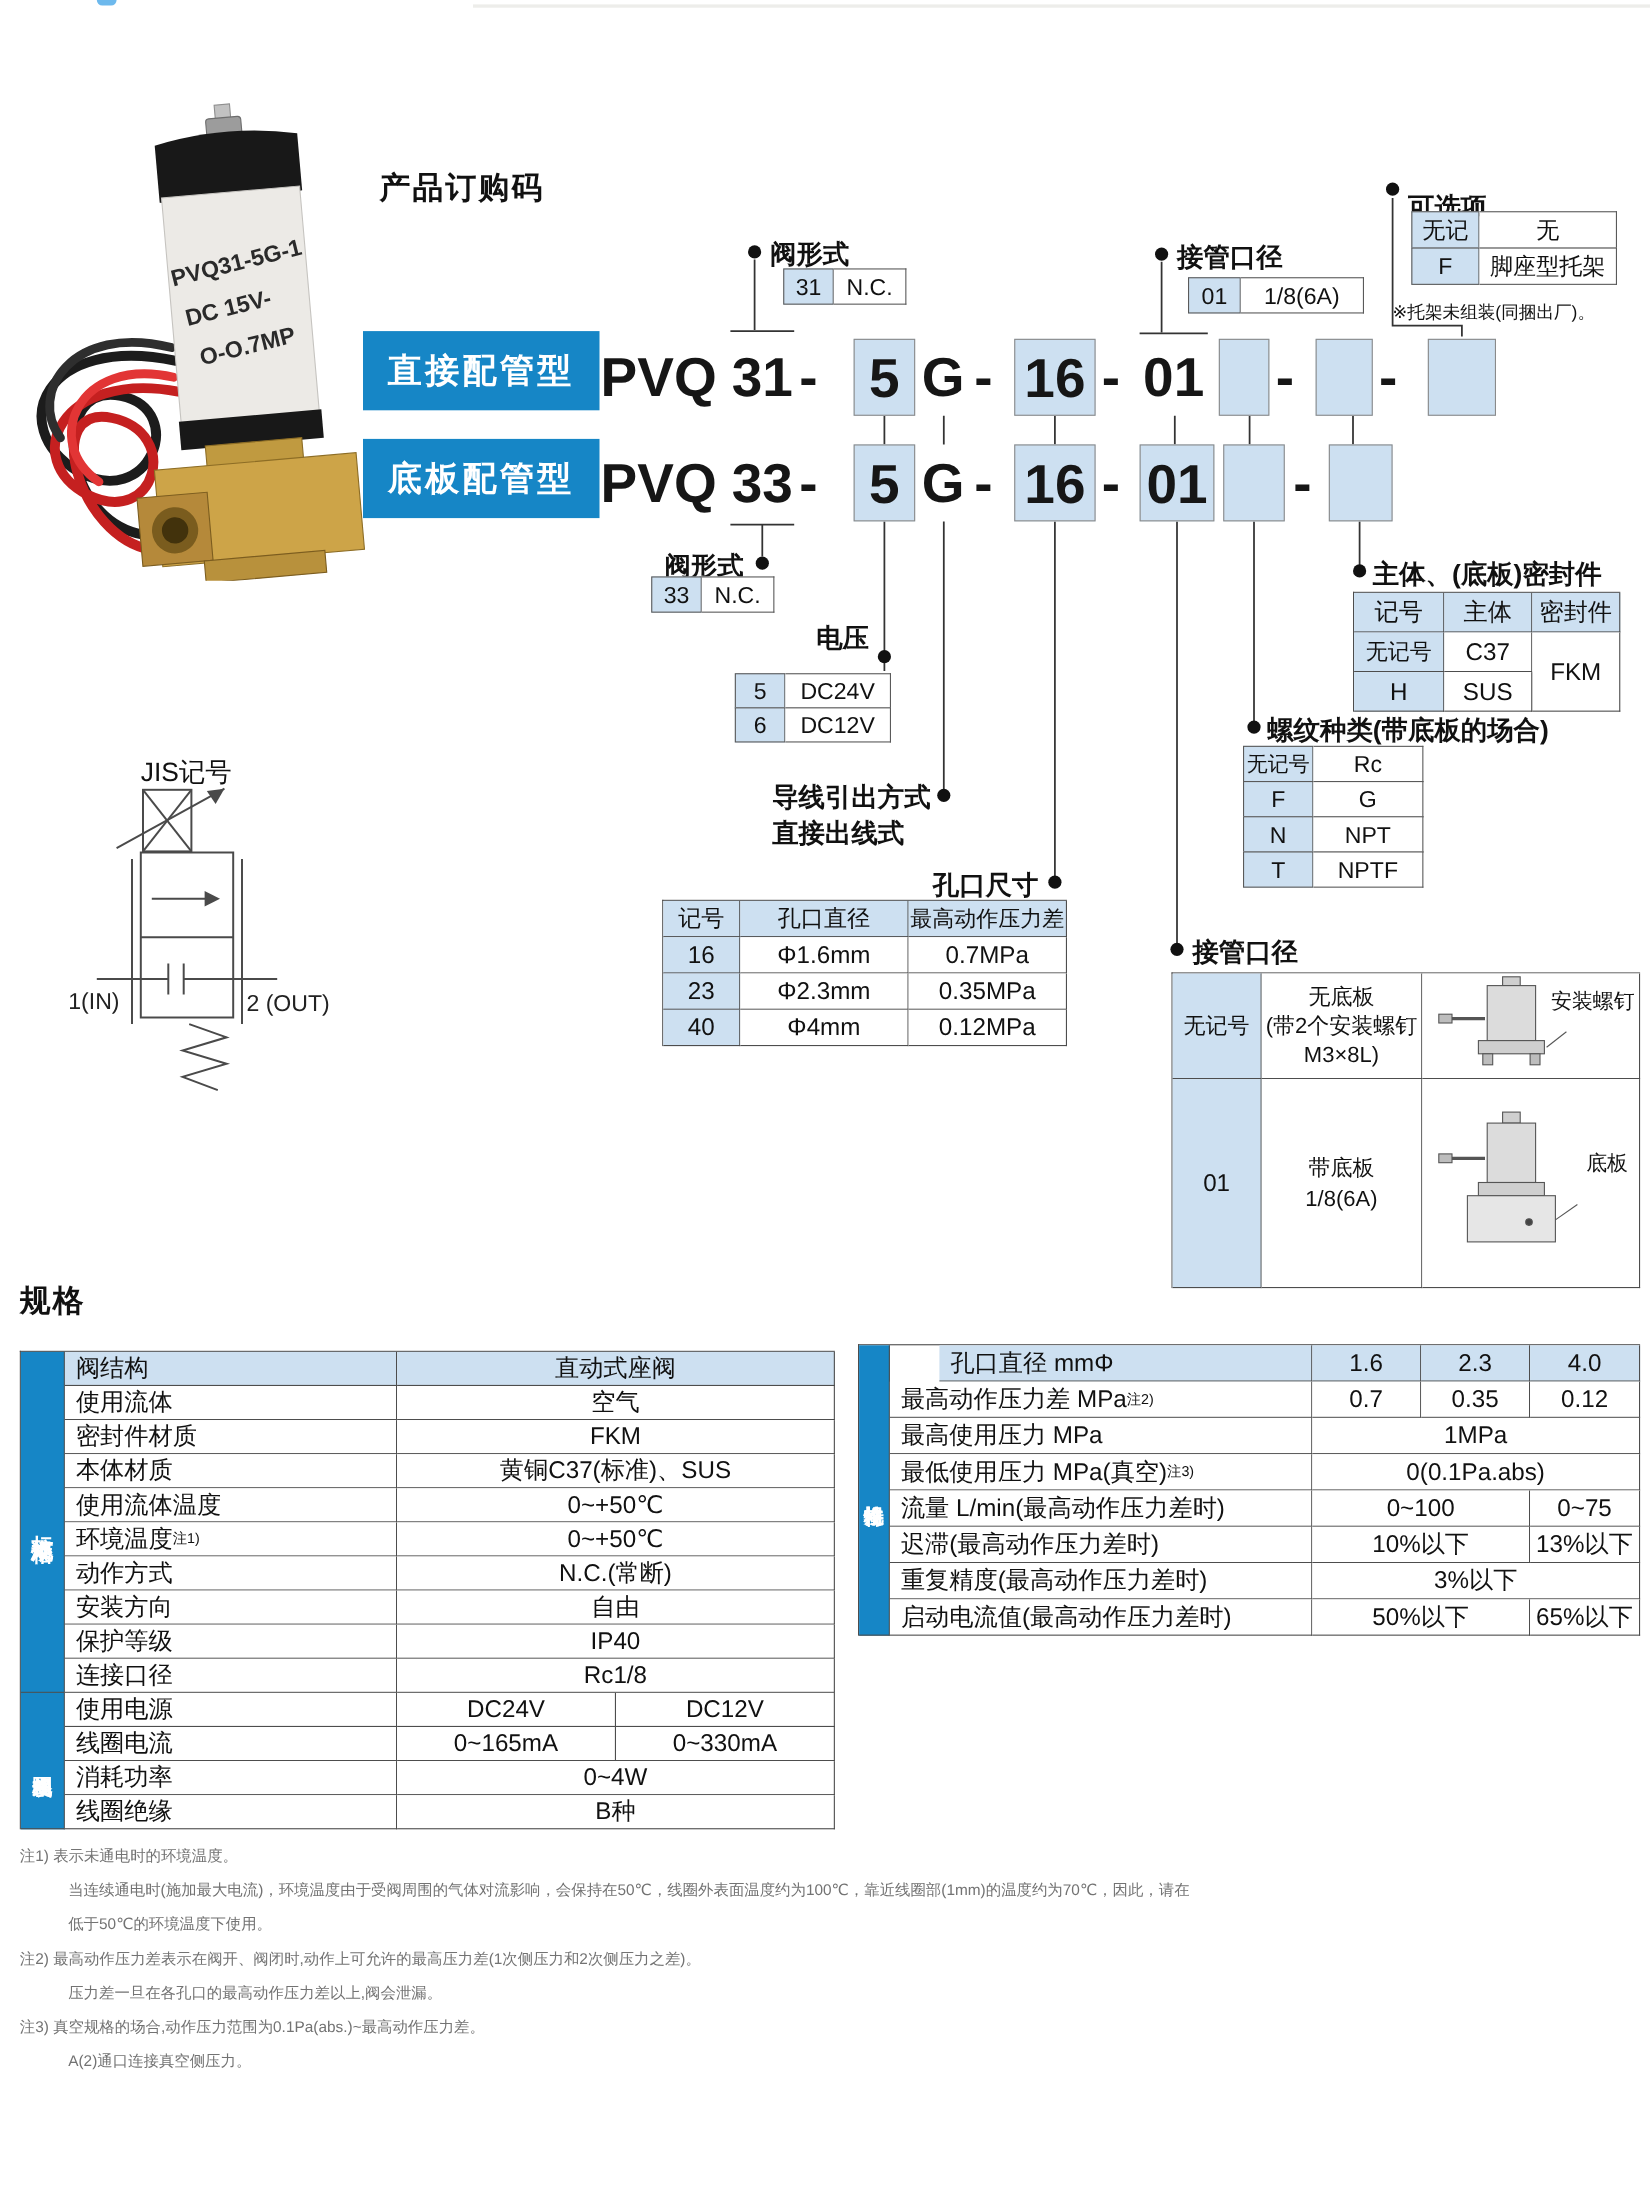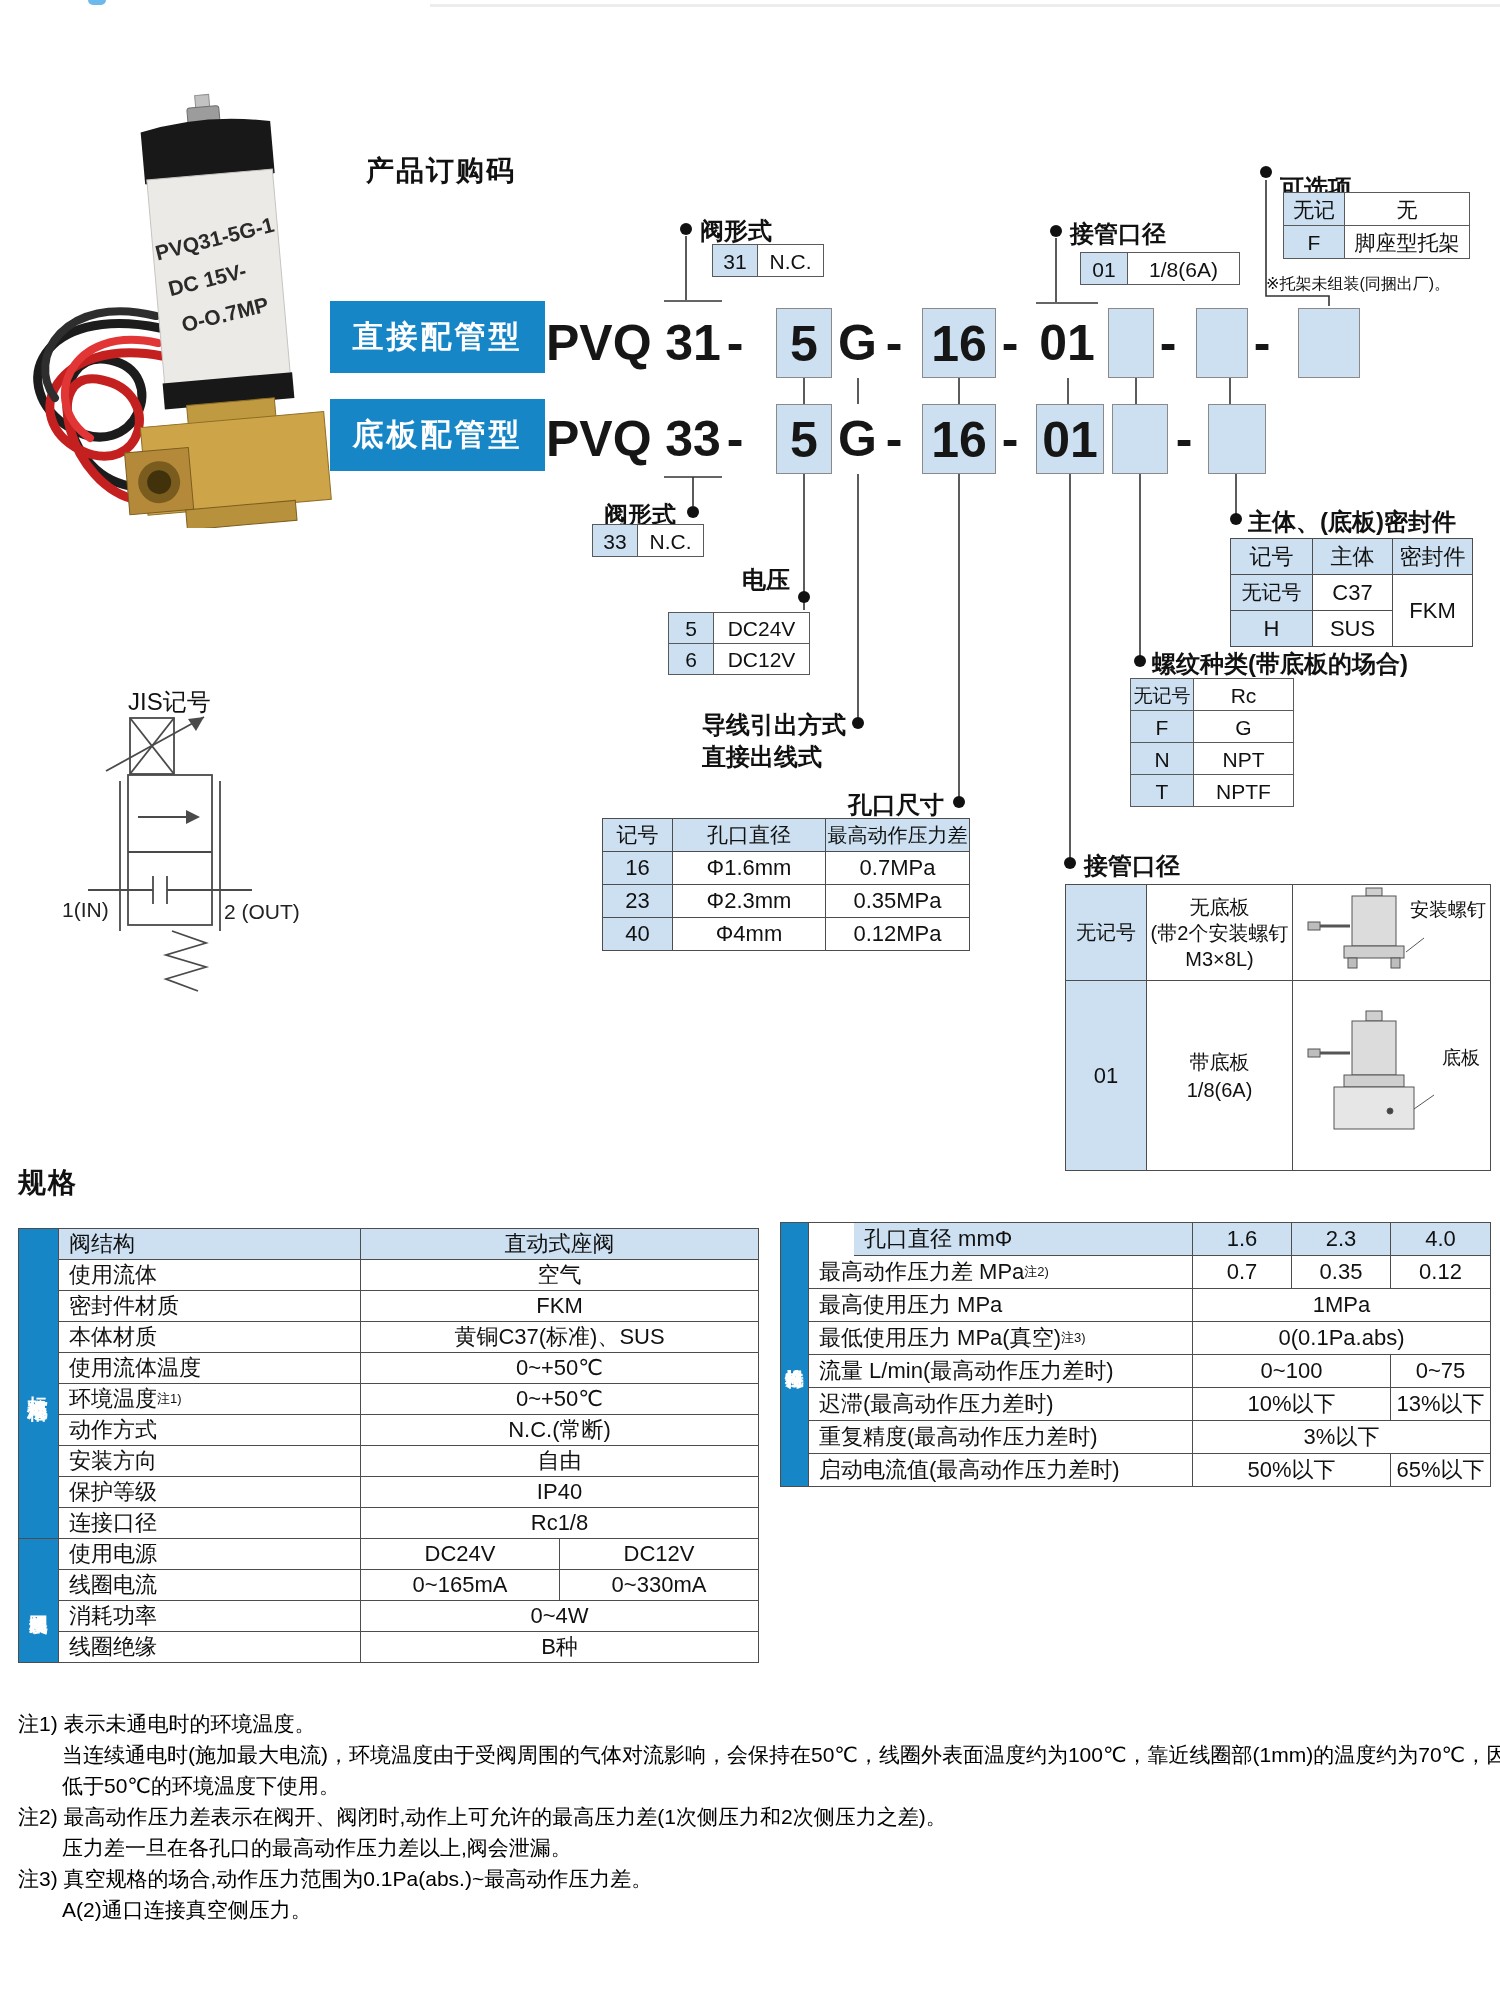--- a/index.html
+++ b/index.html
@@ -28,21 +28,21 @@
   sup{font-size:13px;vertical-align:super;line-height:0;}
   
   .tag{position:absolute;width:215px;height:72px;background:#1686c6;color:#fff;font-size:31px;
        font-weight:bold;display:flex;align-items:center;justify-content:center;letter-spacing:3px;white-space:nowrap;}
   .code{position:absolute;height:70px;line-height:70px;font-size:50px;font-weight:bold;color:#161616;
         text-align:center;white-space:nowrap;}
   .cbox{position:absolute;height:70px;line-height:70px;background:#cde0f1;border:1px solid #8a8a8a;
         box-sizing:border-box;font-size:50px;font-weight:bold;color:#161616;text-align:center;}
   .note{font-size:16px;color:#111;white-space:nowrap;}
   
-  .notes{font-size:21px;line-height:31px;color:#000000;white-space:nowrap;margin-top:36px;}
+  .notes{font-size:14px;line-height:31px;color:#737373;white-space:nowrap;}
   .notes .ind{padding-left:44px;}
   svg{display:block;}
 </style>
 </head>
 <body>
 
 <div id="canvas">
 
   <div class="abs" style="left:88px;top:0;width:18px;height:5px;background:#49a8e8;border-radius:0 0 9px 9px;opacity:.8;"></div>
   <div class="abs" style="left:430px;top:4px;width:1070px;height:3px;background:#ededea;"></div>
@@ -68,21 +68,21 @@
       <rect x="148" y="290" width="130" height="26" fill="#181818"></rect>
       <rect x="170" y="314" width="88" height="20" fill="#c09a40" stroke="#8d6d25"></rect>
       <rect x="122" y="332" width="184" height="88" fill="#cda448" stroke="#8d6d25"></rect>
       <rect x="104" y="356" width="64" height="62" fill="#b5893a" stroke="#7c5d1f"></rect>
       <circle cx="136" cy="388" r="21" fill="#7a5c1e"></circle>
       <circle cx="136" cy="388" r="12" fill="#42320c"></circle>
       <rect x="160" y="418" width="110" height="20" fill="#b8913c" stroke="#7c5d1f"></rect>
     </g>
   </svg>
 
-  <div class="abs heading" style="left:366px;top:152px;">产品订购码</div>
+  <div class="abs heading" style="left:345px;top:152px;">产品订购码</div>
 
   <svg class="abs" style="left:0;top:0;" width="1500" height="1200" viewBox="0 0 1500 1200">
     <g stroke="#333" stroke-width="1.6" fill="none">
       <path d="M686,236 V300 M664,301 H722"></path>
       <path d="M1056,238 V302 M1036,303 H1098"></path>
       <path d="M1266,180 V296 H1329 V306"></path>
       <path d="M804,378 V404 M858,378 V404 M959,378 V404 M1068,378 V404 M1136,378 V404 M1230,378 V404"></path>
       <path d="M664,477 H722 M693,477 V506"></path>
       <path d="M804,474 V610"></path>
       <path d="M858,474 V720"></path>

